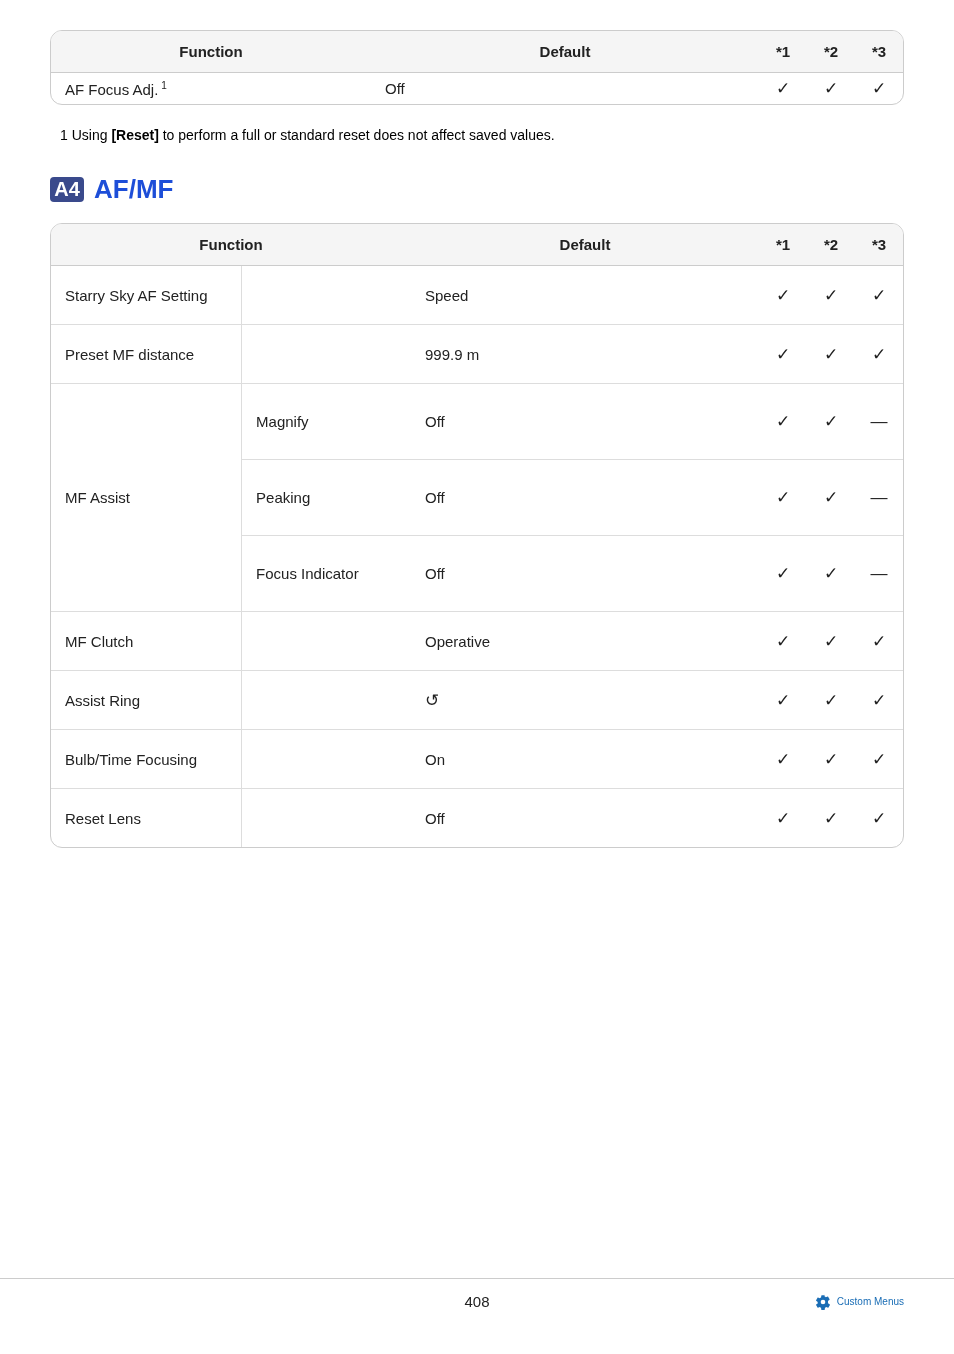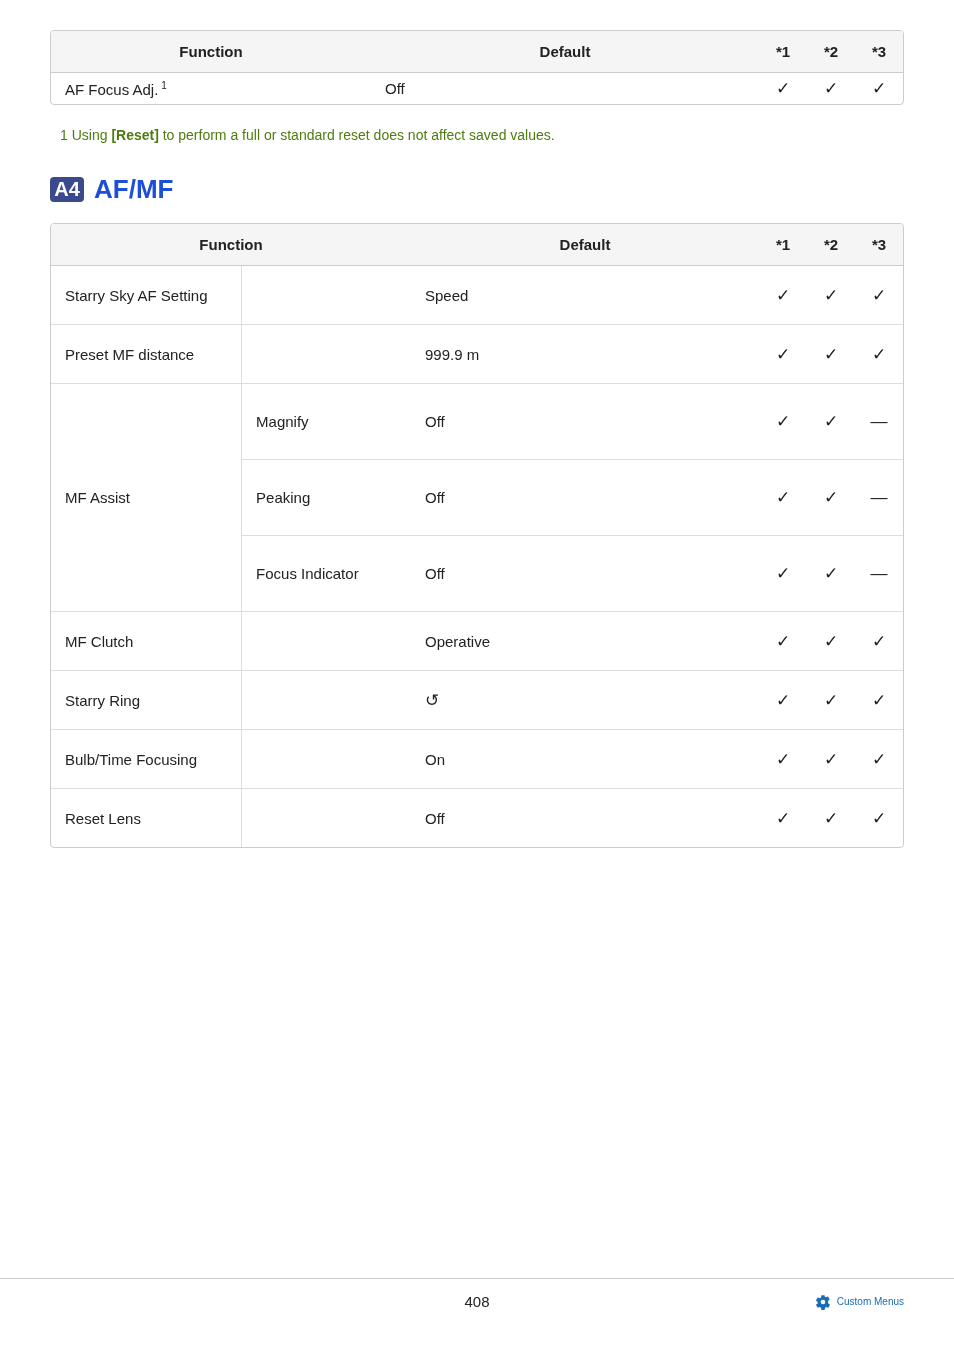--- a/index.html
+++ b/index.html
@@ -9,21 +9,21 @@
       color: #222;
       background: #fff;
       width: 954px;
       min-height: 1354px;
       padding: 30px 50px 40px 50px;
     }
 
     
     .table-wrapper {
       border: 1px solid #ccc;
-      border-radius: 4px;
+      border-radius: 12px;
       overflow: hidden;
       margin-bottom: 20px;
     }
     table {
       width: 100%;
       border-collapse: collapse;
     }
     thead tr {
       background: #f5f5f5;
     }
@@ -65,21 +65,21 @@
       padding: 29px 14px;
     }
     .td-main {
       width: 160px;
       vertical-align: middle;
     }
 
     
     .footnote {
       font-size: 14px;
-      color: #4d7c0f;
+      color: #000000;
       margin: 16px 0 28px 10px;
       line-height: 1.5;
     }
     .footnote strong {
       font-weight: 700;
     }
 
     
     .section-heading {
       display: flex;
@@ -246,21 +246,21 @@
         </tr>
         <tr>
           <td class="td-main">MF Clutch</td>
           <td class="td-sub"></td>
           <td>Operative</td>
           <td class="col-check">✓</td>
           <td class="col-check">✓</td>
           <td class="col-check">✓</td>
         </tr>
         <tr>
-          <td class="td-main">Starry Ring</td>
+          <td class="td-main">Assist Ring</td>
           <td class="td-sub"></td>
           <td><span class="focus-ring-symbol">↺</span></td>
           <td class="col-check">✓</td>
           <td class="col-check">✓</td>
           <td class="col-check">✓</td>
         </tr>
         <tr>
           <td class="td-main">Bulb/Time Focusing</td>
           <td class="td-sub"></td>
           <td>On</td>

